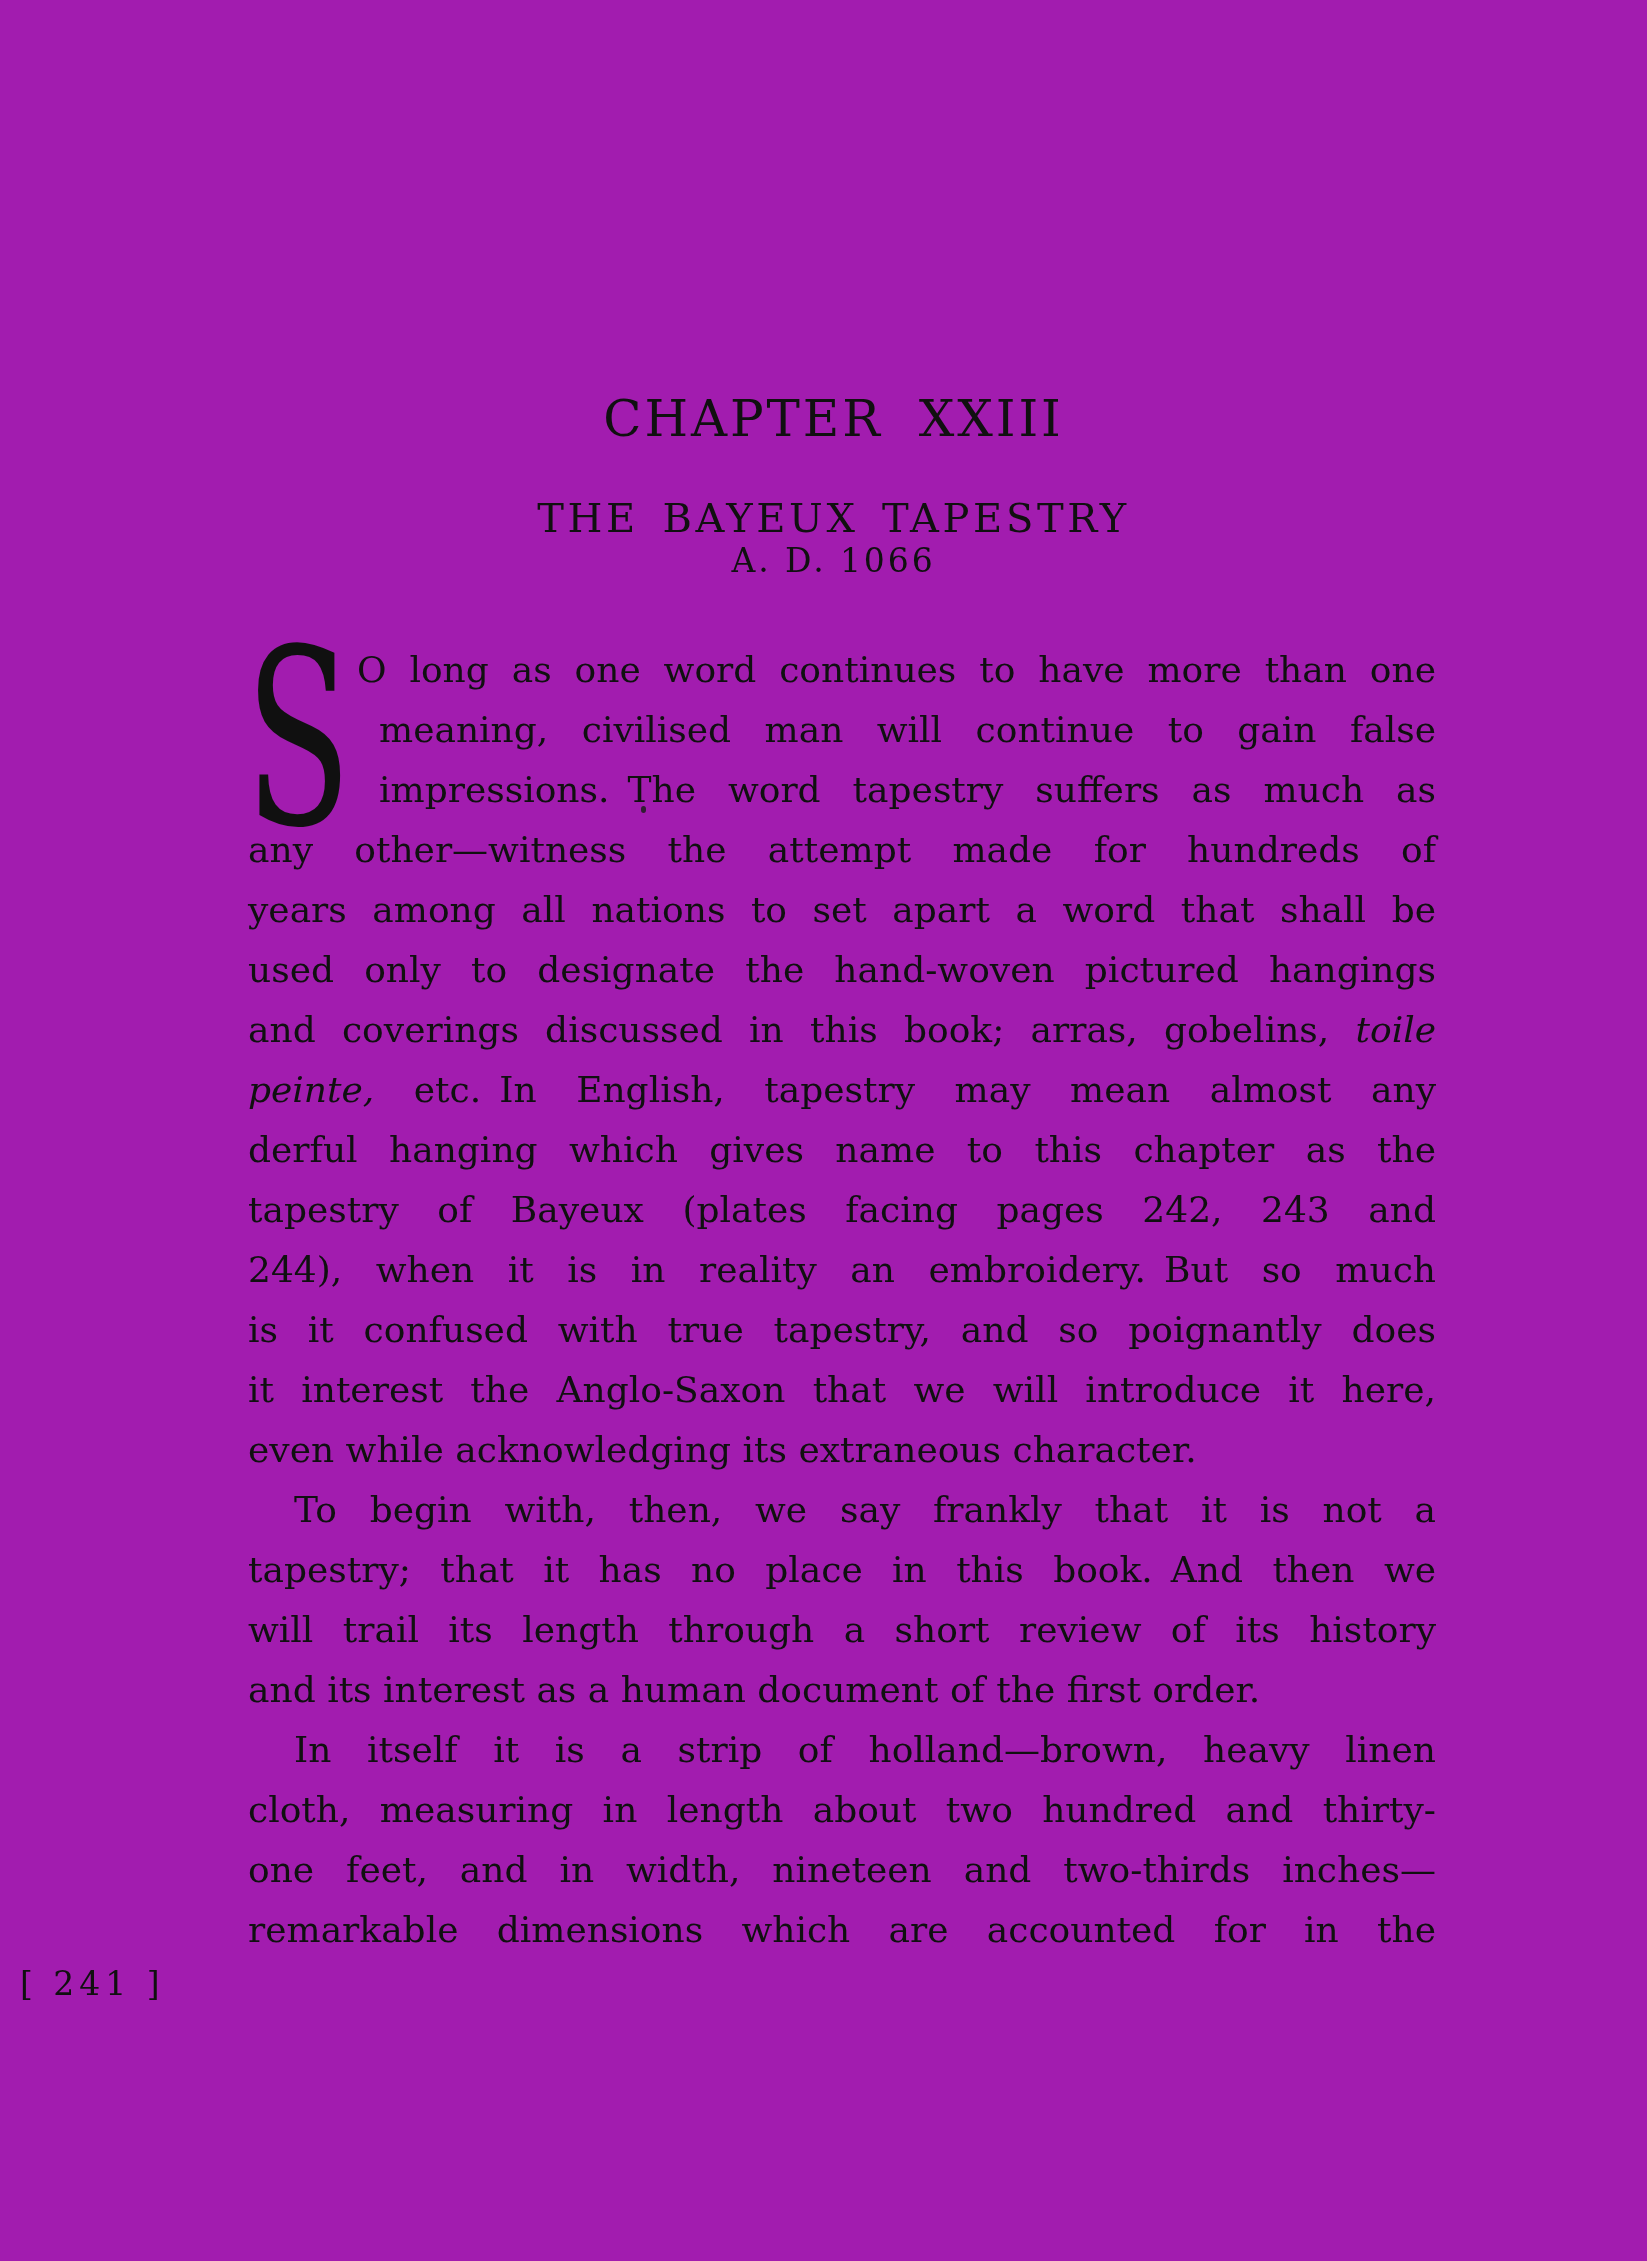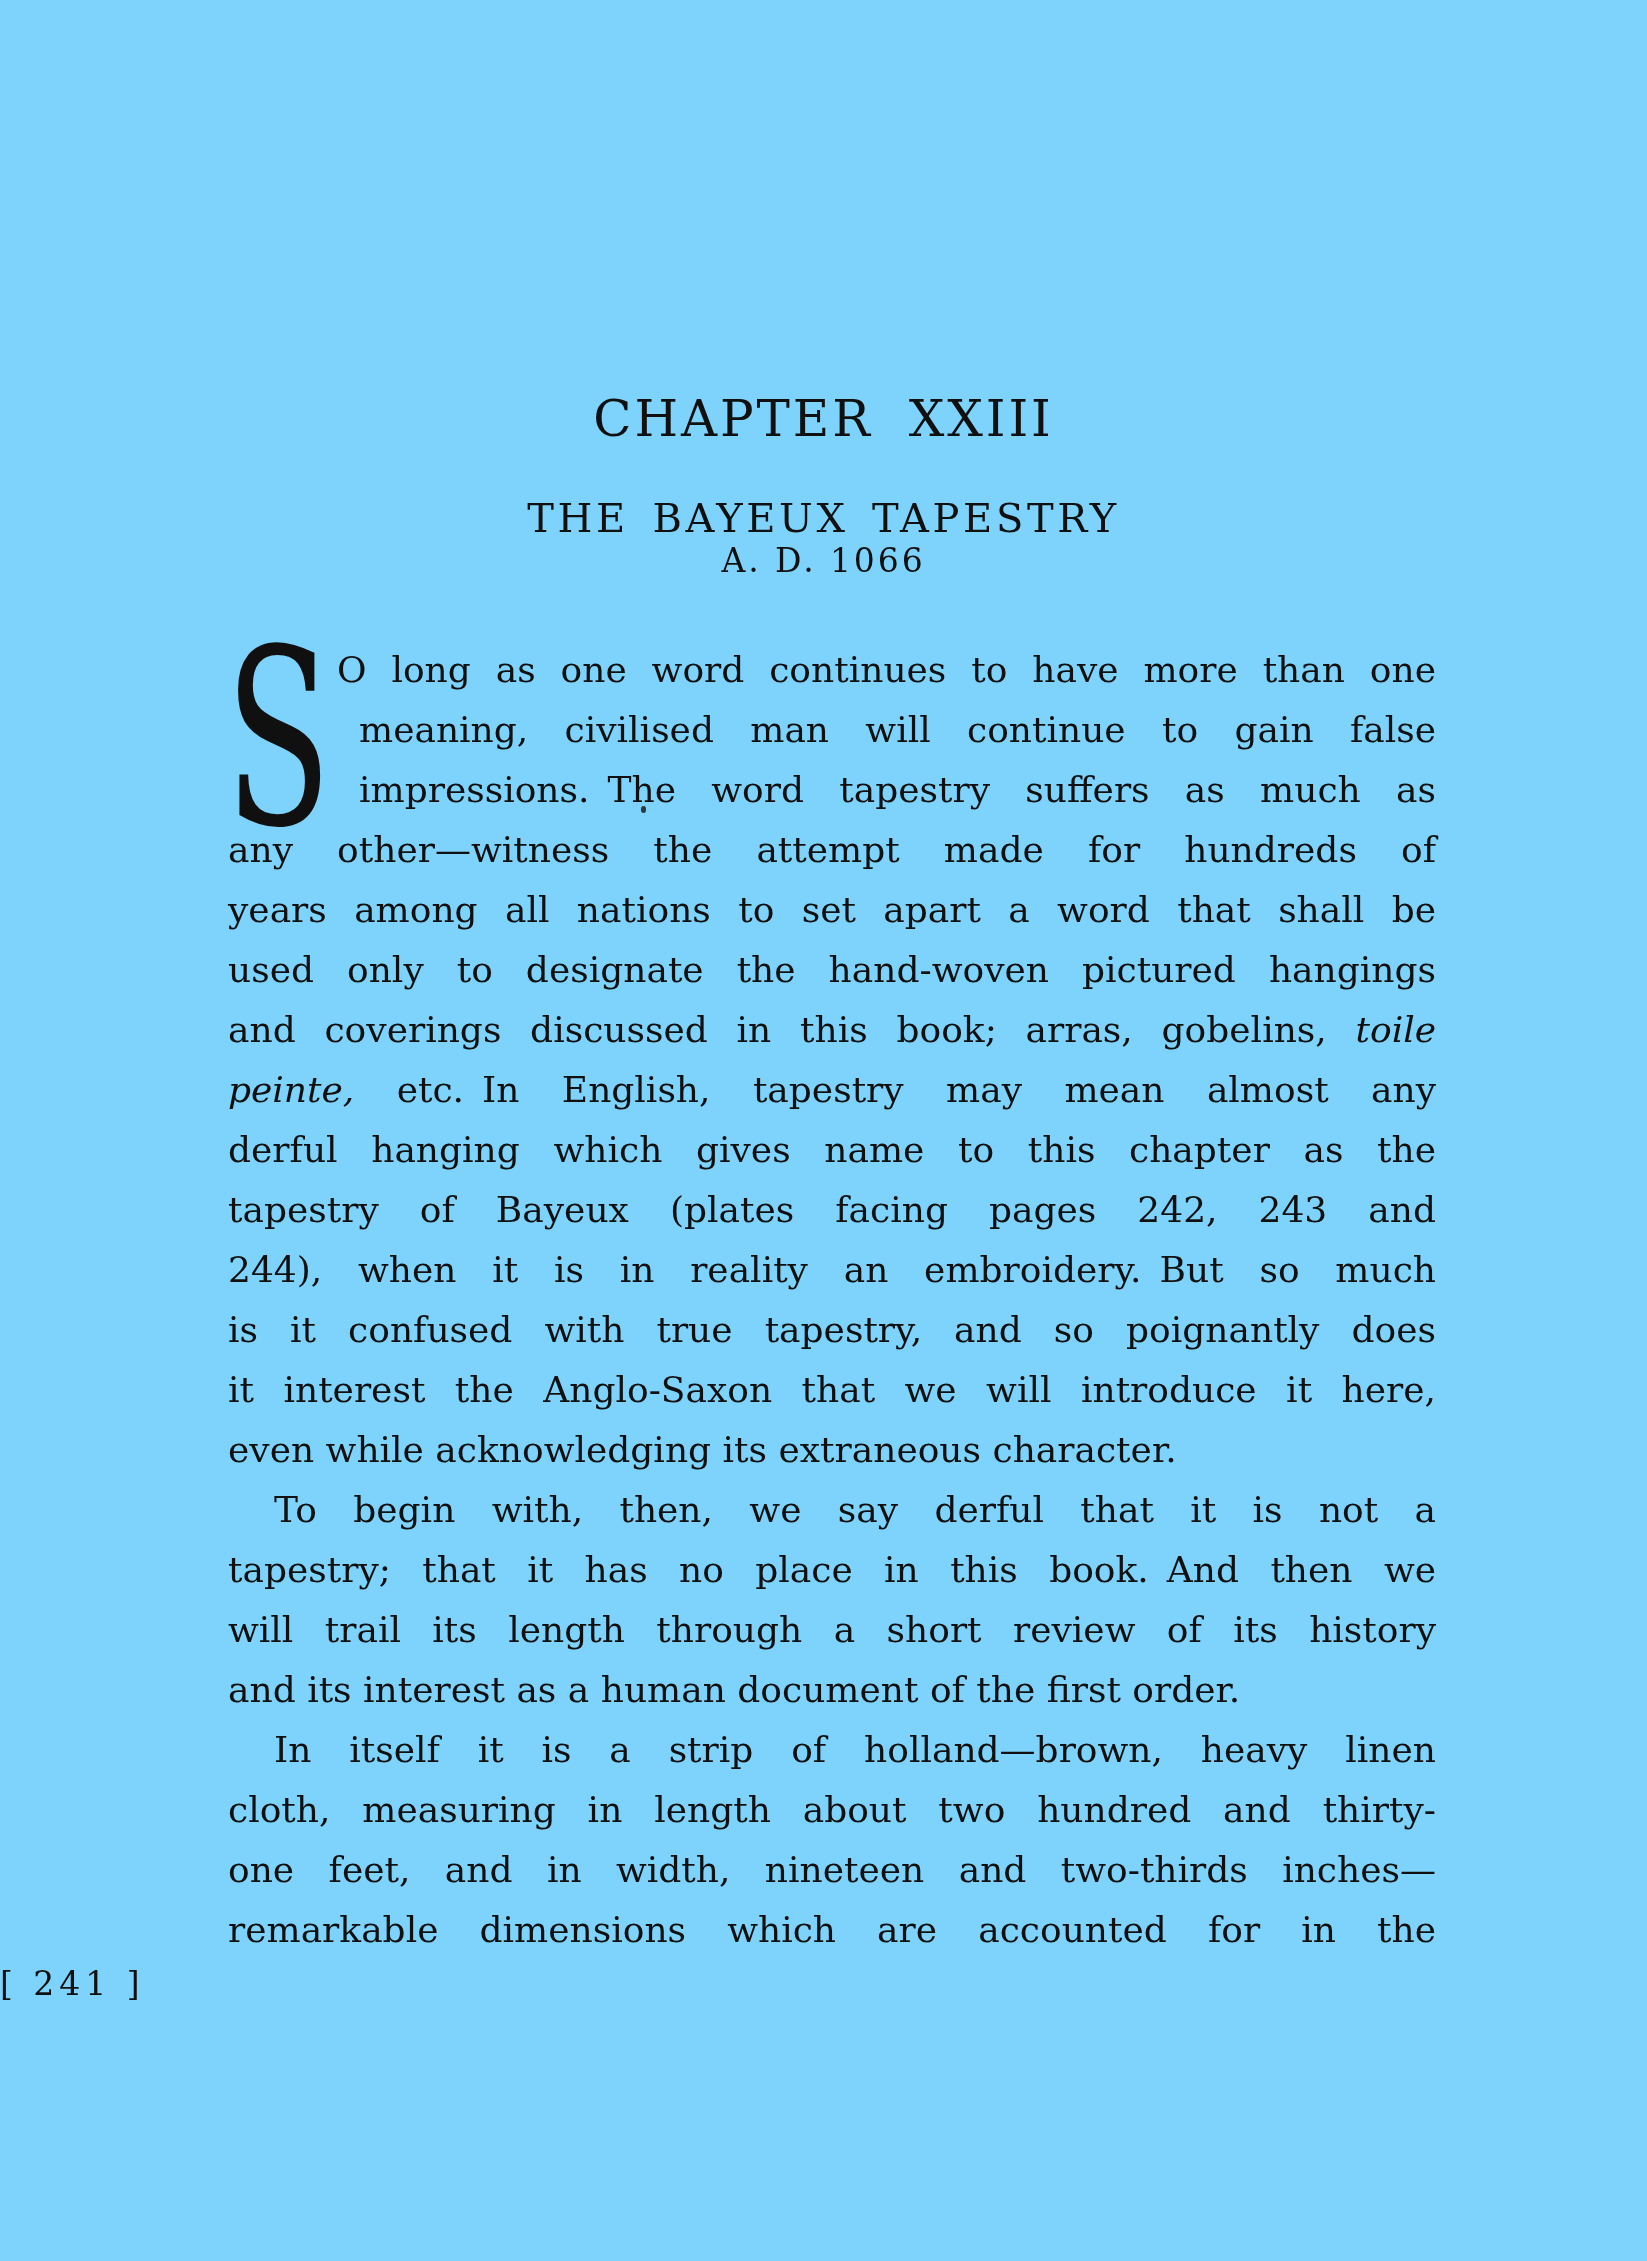--- a/index.html
+++ b/index.html
@@ -5,25 +5,26 @@
   html, body {
     margin: 0;
     padding: 0;
     background: #ffffff;
   }
   .page {
     position: relative;
     width: 1647px;
     height: 2261px;
     box-sizing: border-box;
-    background: #7dd3fc;
+    background: #a21caf;
     color: #101010;
     font-family: "DejaVu Serif", "Liberation Serif", serif;
     padding-top: 392px;
     overflow: hidden;
+    padding-left: 20px;
   }
   .heading { text-align: center; }
   .chapter-num {
     font-size: 50px;
     line-height: 55px;
     letter-spacing: 2.9px;
     word-spacing: 17.3px;
   }
   .chapter-title {
     margin-top: 48px;
@@ -105,21 +106,21 @@
 
     <div class="bl j"><i class="it">peinte,</i><span> etc. In English, tapestry may mean almost any</span></div>
 
     <div class="bl j">derful hanging which gives name to this chapter as the</div>
     <div class="bl j">tapestry of Bayeux (plates facing pages 242, 243 and</div>
     <div class="bl j">244), when it is in reality an embroidery. But so much</div>
     <div class="bl j">is it confused with true tapestry, and so poignantly does</div>
     <div class="bl j">it interest the Anglo-Saxon that we will introduce it here,</div>
     <div class="bl last">even while acknowledging its extraneous character.</div>
 
-    <div class="bl j pi">To begin with, then, we say derful that it is not a</div>
+    <div class="bl j pi">To begin with, then, we say frankly that it is not a</div>
     <div class="bl j">tapestry; that it has no place in this book. And then we</div>
     <div class="bl j">will trail its length through a short review of its history</div>
     <div class="bl last">and its interest as a human document of the first order.</div>
 
     <div class="bl j pi">In itself it is a strip of holland—brown, heavy linen</div>
     <div class="bl j">cloth, measuring in length about two hundred and thirty-</div>
     <div class="bl j">one feet, and in width, nineteen and two-thirds inches—</div>
     <div class="bl j">remarkable dimensions which are accounted for in the</div>
   </main>
 

